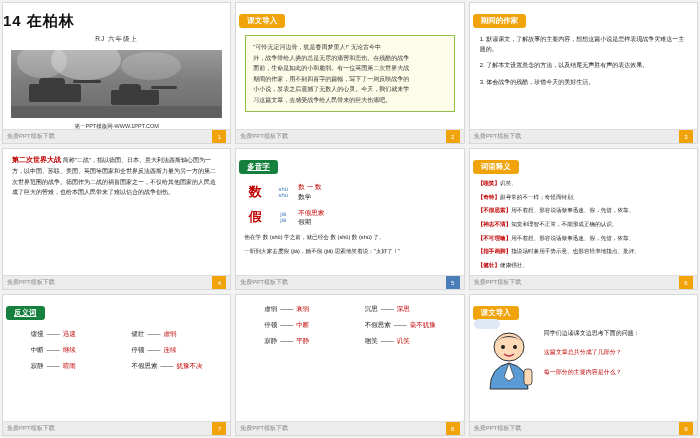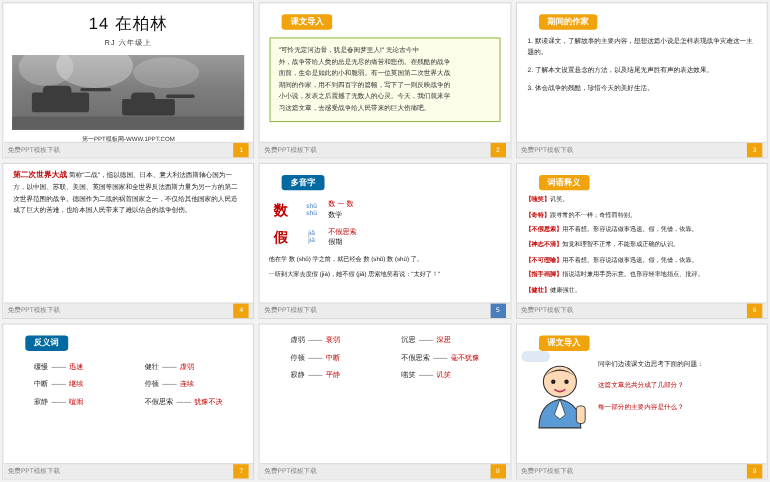--- a/index.html
+++ b/index.html
@@ -5,31 +5,31 @@
   html,body{margin:0;padding:0;background:#f2f2f2;}
   body{width:700px;height:438px;font-family:"Liberation Sans",sans-serif;overflow:hidden;}
   .grid{display:grid;grid-template-columns:repeat(3,1fr);grid-template-rows:repeat(3,1fr);width:700px;height:438px;gap:0;}
   .slide{position:relative;background:#fff;border:1px solid #d8d8d8;box-sizing:border-box;margin:2px;overflow:hidden;}
   .slide-body{position:absolute;left:0;right:0;top:0;bottom:14px;overflow:hidden;}
   .footer{position:absolute;left:0;right:0;bottom:0;height:14px;background:#ececec;border-top:1px solid #ddd;display:flex;align-items:center;justify-content:space-between;padding:0 4px;box-sizing:border-box;}
   .footer .dl{font-size:6px;color:#888;}
   .footer .pg{font-size:6px;color:#fff;background:#f0a30a;width:14px;height:14px;line-height:14px;text-align:center;}
   .footer .pgblue{background:#4a7ebb;}
   
-  .s1-title{text-align:center;font-size:15px;font-weight:normal;color:#111;margin-top:9px;letter-spacing:1px;}
+  .s1-title{font-size:15px;font-weight:bold;color:#111;margin-top:9px;letter-spacing:1px;}
   .s1-sub{text-align:center;font-size:6.5px;color:#333;margin-top:4px;letter-spacing:1px;}
   .s1-img{margin:6px 8px 0 8px;height:68px;background:linear-gradient(180deg,#9a9a9a 0%,#7d7d7d 45%,#6b6b6b 100%);position:relative;overflow:hidden;}
   .smoke{position:absolute;border-radius:50%;background:rgba(255,255,255,.22);}
   .tank{position:absolute;background:#3c3c3c;border-radius:2px;}
   .s1-web{text-align:center;font-size:5.5px;color:#333;margin-top:5px;}
   
   .hdr{display:inline-block;color:#fff;font-size:7.5px;font-weight:bold;padding:2px 8px;border-radius:3px;}
   .hdr-orange{background:#f0a30a;}
-  .hdr-blue{background:#0369a1;}
-  .hdr-wrap{margin:6px 0 0 20px;}
+  .hdr-blue{background:#15803d;text-decoration:underline;}
+  .hdr-wrap{margin:6px 0 0 3px;}
   
   .poembox{margin:7px 9px;border:1px solid #8fbf4a;background:#fcfce8;padding:6px 7px;font-size:6px;line-height:1.75;color:#333;}
   
   .goal{margin:6px 10px 0 10px;font-size:6px;line-height:1.7;color:#222;}
   
   .s4-lead{color:#c00000;font-weight:bold;font-size:7px;}
   .s4-text{margin:5px 9px;font-size:6px;line-height:1.75;color:#222;text-indent:0;}
   
   .duoyin{margin:8px 6px 0 6px;font-size:6.5px;color:#222;}
   .dy-row{display:flex;align-items:center;margin-bottom:6px;}

